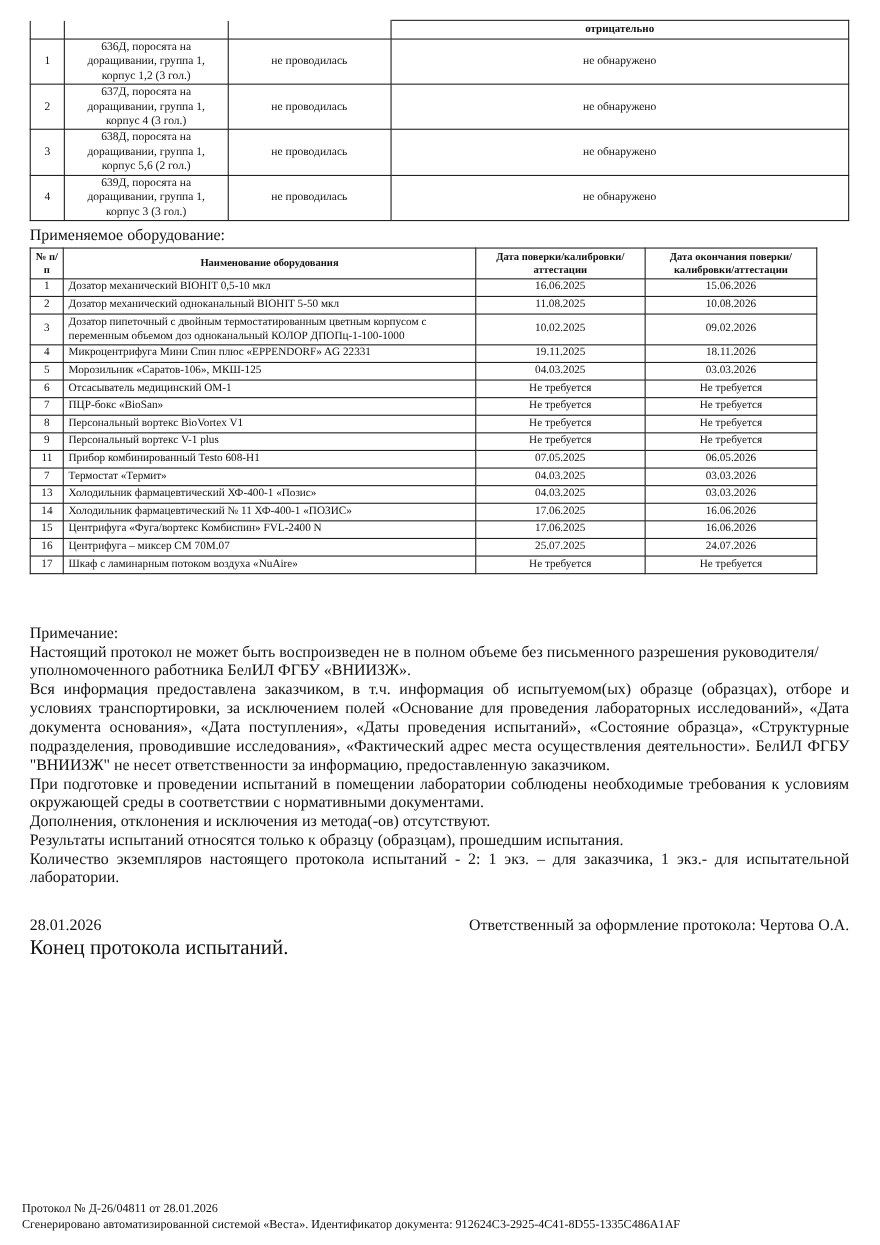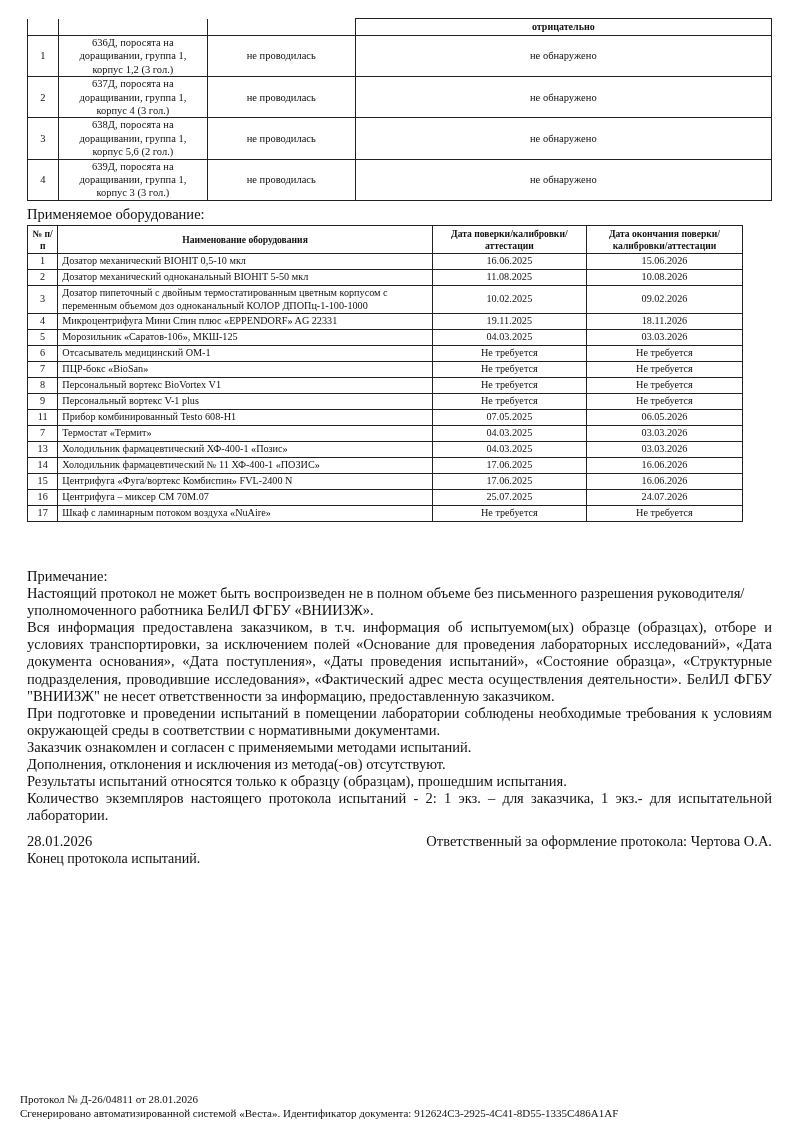--- a/index.html
+++ b/index.html
@@ -27,21 +27,21 @@
   #equip-table td.date { text-align: center; }
   #equip-table tr.tall td { height: 27px; }
 
   
   #notes { left: 27px; top: 552px; width: 745px; font-size: 14.5px; line-height: 17.1px; margin-top: 16px; }
   #notes p { margin: 0; text-align: justify; }
   #notes p.left { text-align: left; }
 
   #sign-date { left: 27px; top: 833px; font-size: 14.5px; }
   #sign-resp { right: 28px; top: 833px; font-size: 14.5px; }
-  #end-text { left: 27px; top: 851px; font-size: 14px; }
+  #end-text { left: 27px; top: 851px; font-size: 19px; }
 
   #footer-line1 { left: 20px; top: 1093px; font-size: 11px; }
   #footer-line2 { left: 20px; top: 1107px; font-size: 11px; }
   #footer-page { right: 18px; top: 1146px; font-size: 11px; }
 </style>
 </head>
 <body>
 
 <table id="top-table" class="abs">
   <colgroup>
@@ -199,21 +199,20 @@
         <td class="date">Не требуется</td>
       </tr>
   </tbody>
 </table>
 
 <div id="notes" class="abs">
   <p class="left">Примечание:</p>
   <p class="left">Настоящий протокол не может быть воспроизведен не в полном объеме без письменного разрешения руководителя/уполномоченного работника БелИЛ ФГБУ «ВНИИЗЖ».</p>
   <p>Вся информация предоставлена заказчиком, в т.ч. информация об испытуемом(ых) образце (образцах), отборе и условиях транспортировки, за исключением полей «Основание для проведения лабораторных исследований», «Дата документа основания», «Дата поступления», «Даты проведения испытаний», «Состояние образца», «Структурные подразделения, проводившие исследования», «Фактический адрес места осуществления деятельности». БелИЛ ФГБУ "ВНИИЗЖ" не несет ответственности за информацию, предоставленную заказчиком.</p>
   <p>При подготовке и проведении испытаний в помещении лаборатории соблюдены необходимые требования к условиям окружающей среды в соответствии с нормативными документами.</p>
-  <p>Заказчик ознакомлен и согласен с применяемыми методами испытаний.</p>
   <p>Дополнения, отклонения и исключения из метода(-ов) отсутствуют.</p>
   <p>Результаты испытаний относятся только к образцу (образцам), прошедшим испытания.</p>
   <p>Количество экземпляров настоящего протокола испытаний - 2: 1 экз. – для заказчика, 1 экз.- для испытательной лаборатории.</p>
 </div>
 
 <div id="sign-date" class="abs">28.01.2026</div>
 <div id="sign-resp" class="abs">Ответственный за оформление протокола: Чертова О.А.</div>
 <div id="end-text" class="abs">Конец протокола испытаний.</div>
 
 <div id="footer-line1" class="abs">Протокол № Д-26/04811 от 28.01.2026</div>

